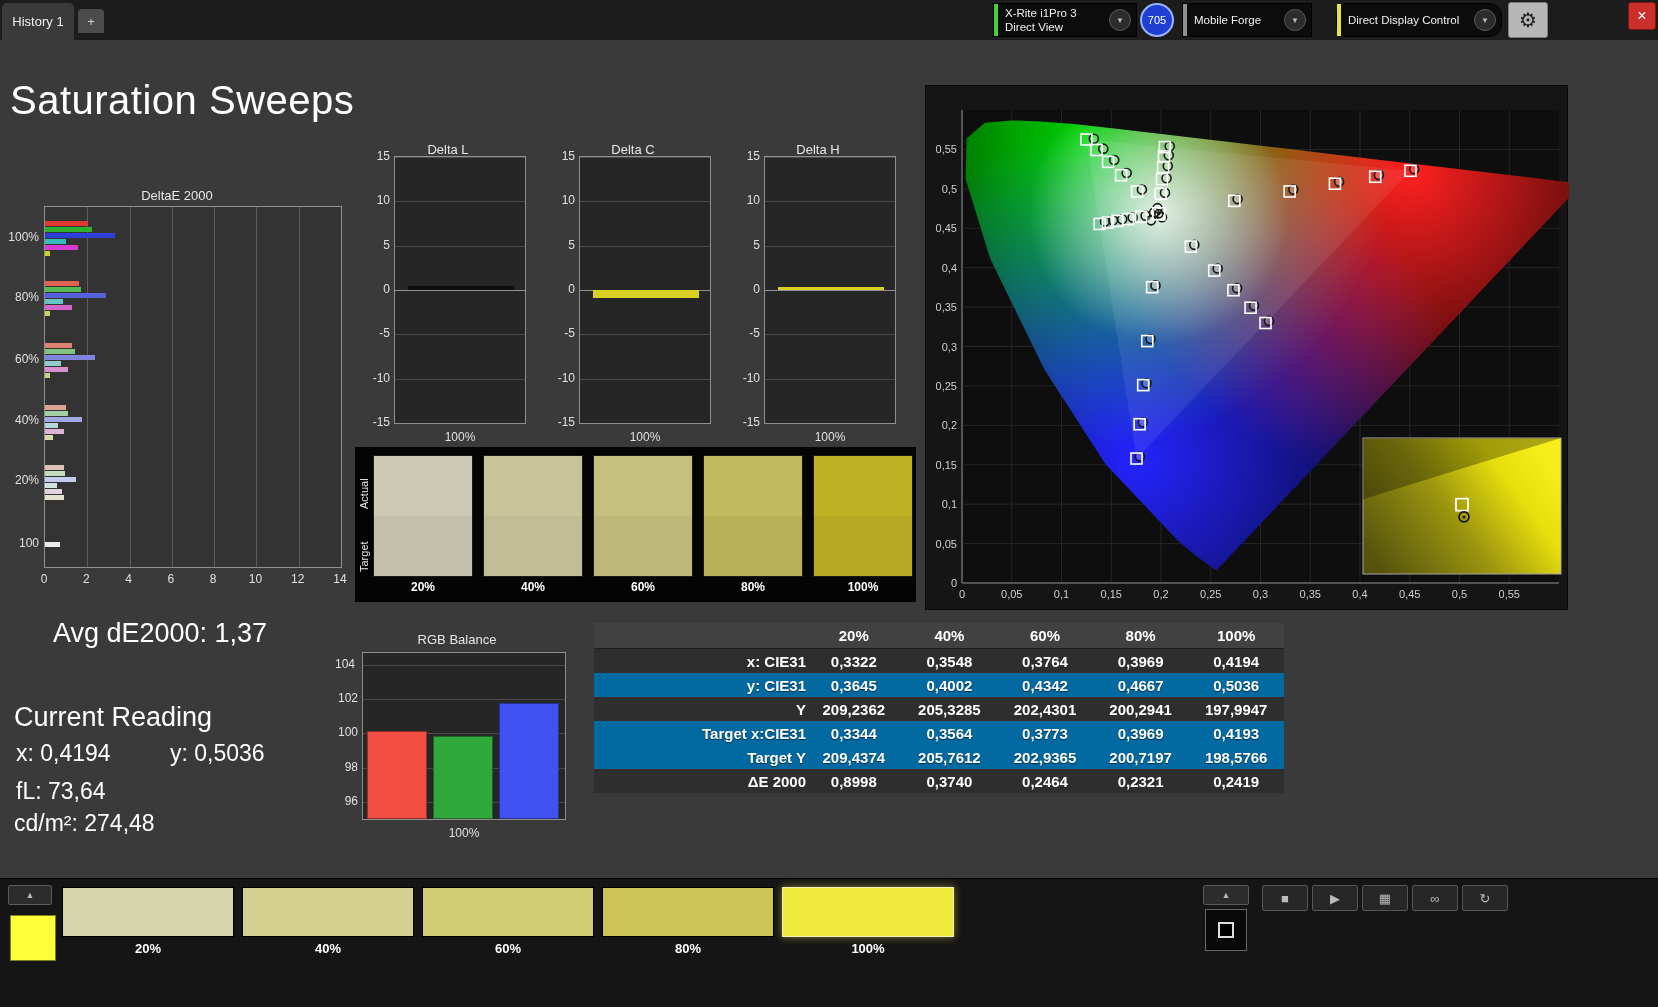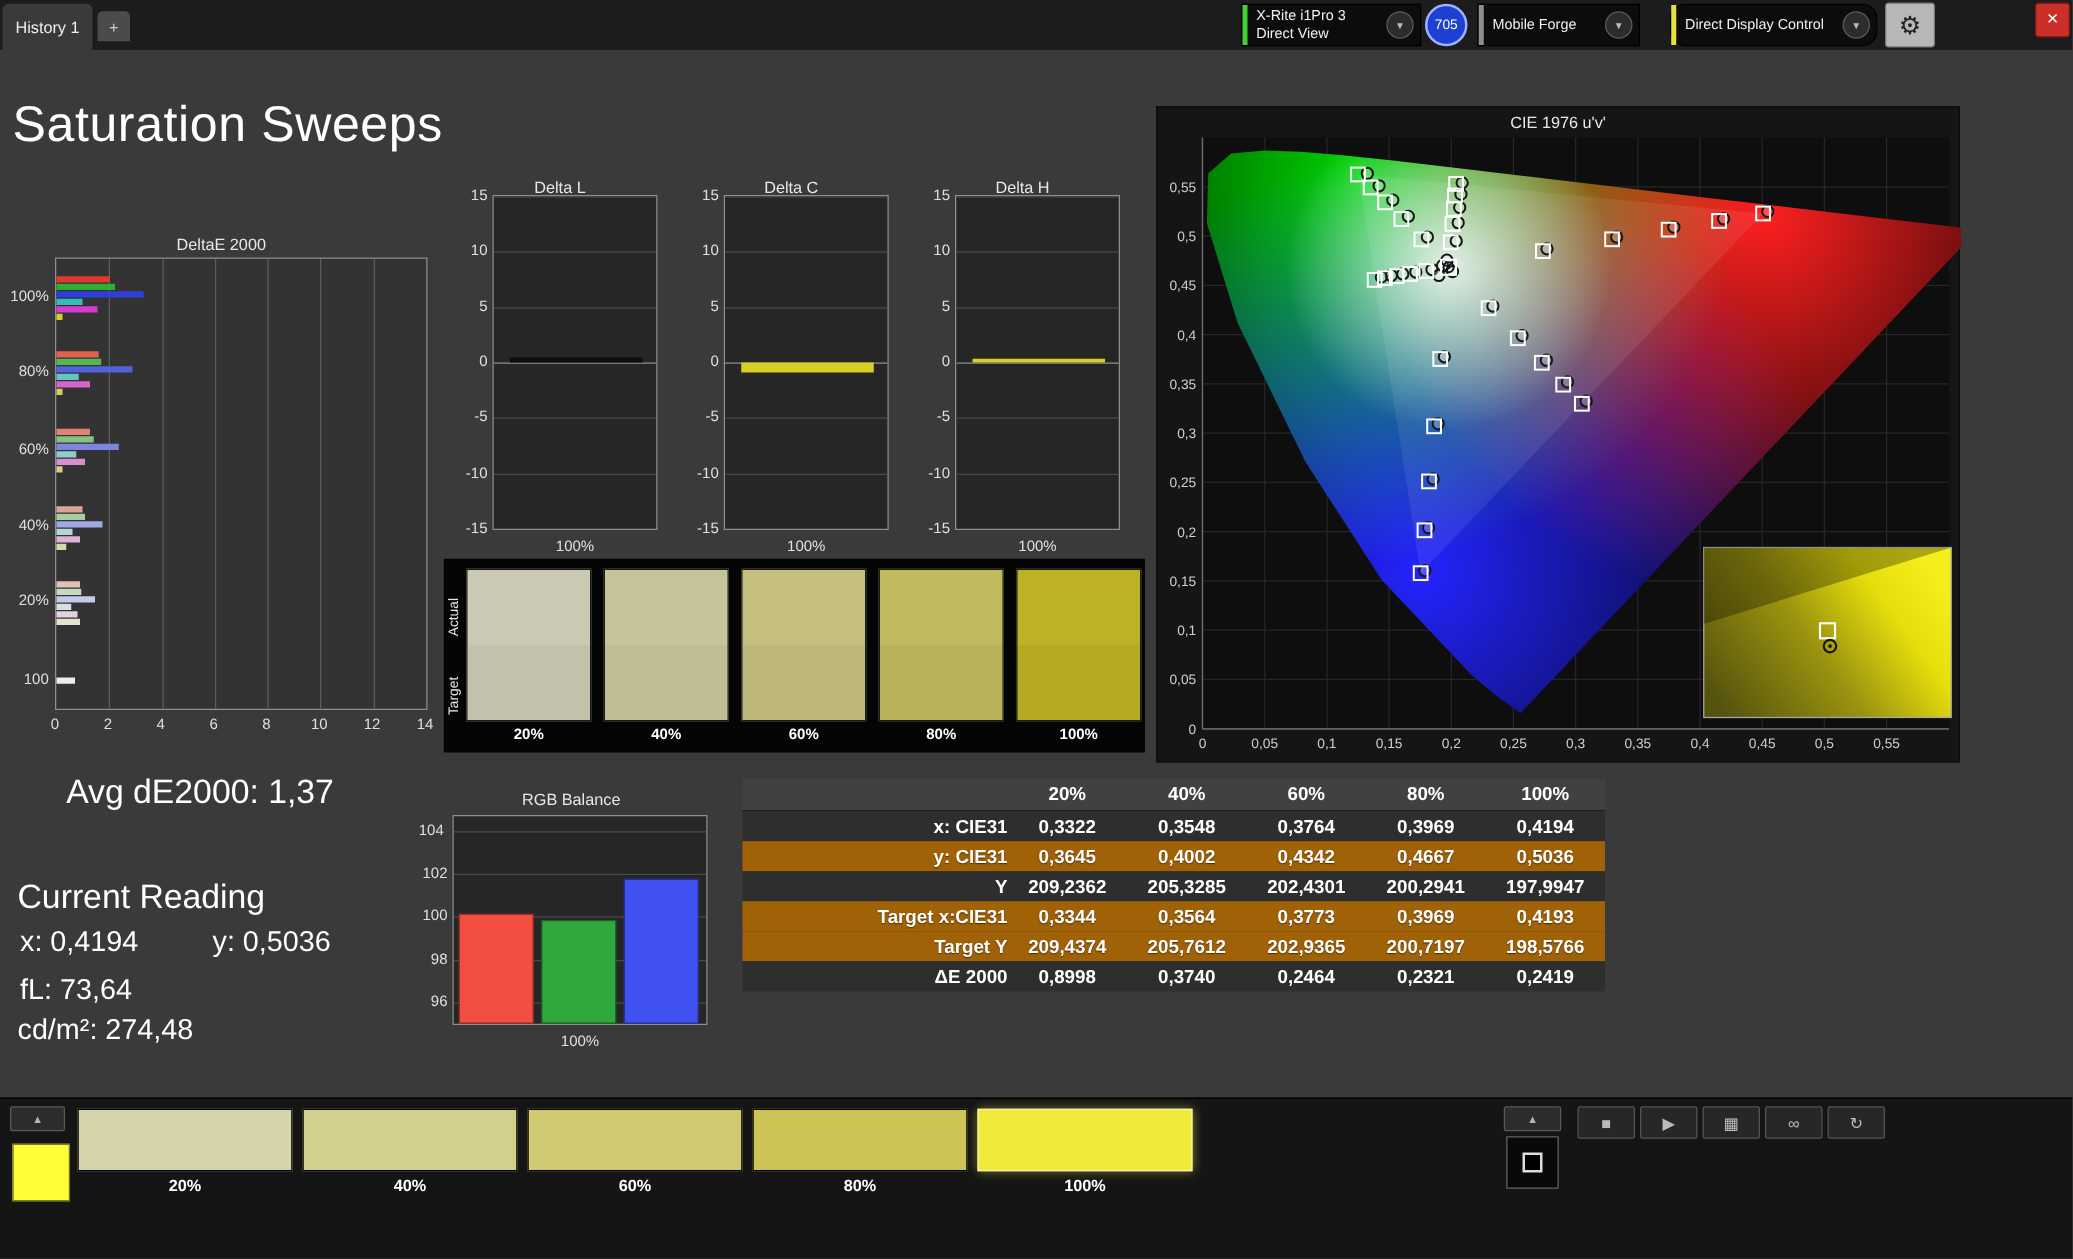--- a/index.html
+++ b/index.html
@@ -64,21 +64,21 @@
   .ciepanel { position:absolute; left:925px; top:85px; width:643px; height:525px; background:#151515; border:1px solid #0a0a0a; }
   .ciepanel .panel-title { top:4px; }
 
   
   .datatable { position:absolute; left:594px; top:623px; width:690px; font-size:15px; font-weight:bold; }
   .trow { display:grid; grid-template-columns:212px repeat(5,1fr); height:24px; align-items:center; }
   .trow.head { height:26px; background:#414141; border-bottom:1px solid #1e1e1e; }
   .trow .lbl { padding-left:18px; text-align:right; }
   .trow .val { text-align:center; }
   .trow.dark { background:#2e2e2e; }
-  .trow.light { background:#a16207; }
+  .trow.light { background:#0369a1; }
   .trow.light .lbl, .trow.light .val { text-shadow:0 1px 1px rgba(0,0,0,.55); }
 
   
   .bottombar { position:absolute; left:0; top:878px; width:1658px; height:129px; background:#151515; border-top:1px solid #000; }
   .upbtn { position:absolute; height:20px; background:#2c2c2c; border:1px solid #5a5a5a; color:#b5b5b5;
            font-size:9px; display:flex; align-items:center; justify-content:center; border-radius:2px; }
   .ylsq { position:absolute; left:10px; top:36px; width:46px; height:46px; background:#ffff38; border:1px solid #7c7c24; }
   .bswatch { position:absolute; top:8px; width:172px; height:50px; border:1px solid #000; }
   .bswatch.sel { border:1px solid #f2f2c0; box-shadow:0 0 8px rgba(255,255,90,.45); }
   .bslabel { position:absolute; top:62px; width:172px; text-align:center; font-size:13px; font-weight:bold; color:#fff; }
@@ -267,21 +267,20 @@
         <div style="position: absolute; left: 0px; right: 0px; bottom: 0px; height: 50%; background: rgba(0, 0, 0, 0.04);"></div>
       </div>
       <div class="strip-label" style="left: 348px;">80%</div>
       <div class="strip-swatch" style="left: 458px; background: rgb(188, 178, 36);">
         <div style="position: absolute; left: 0px; right: 0px; bottom: 0px; height: 50%; background: rgba(0, 0, 0, 0.04);"></div>
       </div>
       <div class="strip-label" style="left: 458px;">100%</div>
     </div>
 
   <div class="ciepanel">
-    <div class="panel-title">CIE 1976 u'v'</div>
     <svg id="cie-svg" width="643" height="525">
         <rect x="36" y="24" width="597" height="473" fill="#0e0e0e"></rect>
         <line x1="36" y1="24" x2="36" y2="497" stroke="#6a6a6a" stroke-width="1"></line>
         <text x="36" y="512" fill="#cfcfcf" font-size="11" text-anchor="middle" font-family="Liberation Sans, sans-serif">0</text>
         <line x1="85.75" y1="24" x2="85.75" y2="497" stroke="#262626" stroke-width="1"></line>
         <text x="85.75" y="512" fill="#cfcfcf" font-size="11" text-anchor="middle" font-family="Liberation Sans, sans-serif">0,05</text>
         <line x1="135.5" y1="24" x2="135.5" y2="497" stroke="#262626" stroke-width="1"></line>
         <text x="135.5" y="512" fill="#cfcfcf" font-size="11" text-anchor="middle" font-family="Liberation Sans, sans-serif">0,1</text>
         <line x1="185.25000000000003" y1="24" x2="185.25000000000003" y2="497" stroke="#262626" stroke-width="1"></line>
         <text x="185.25000000000003" y="512" fill="#cfcfcf" font-size="11" text-anchor="middle" font-family="Liberation Sans, sans-serif">0,15</text>

